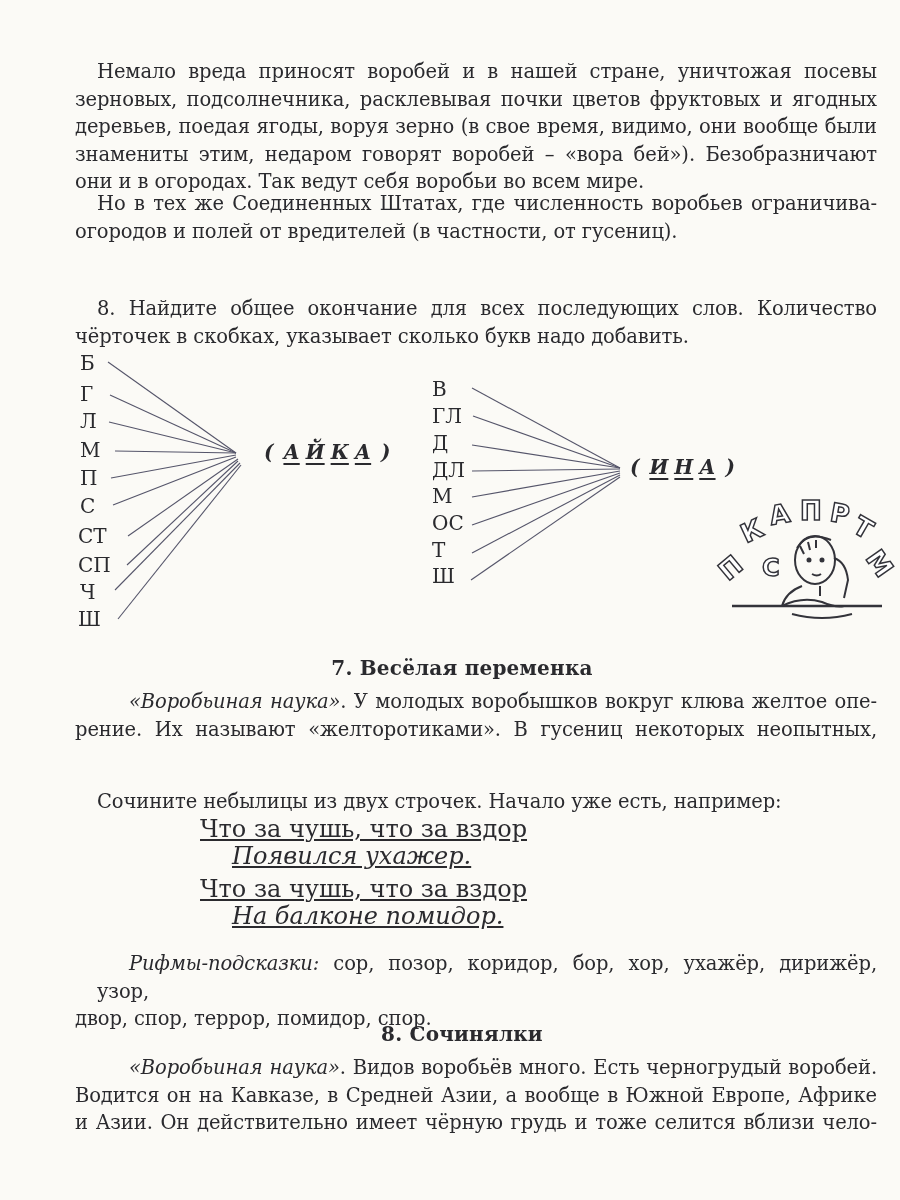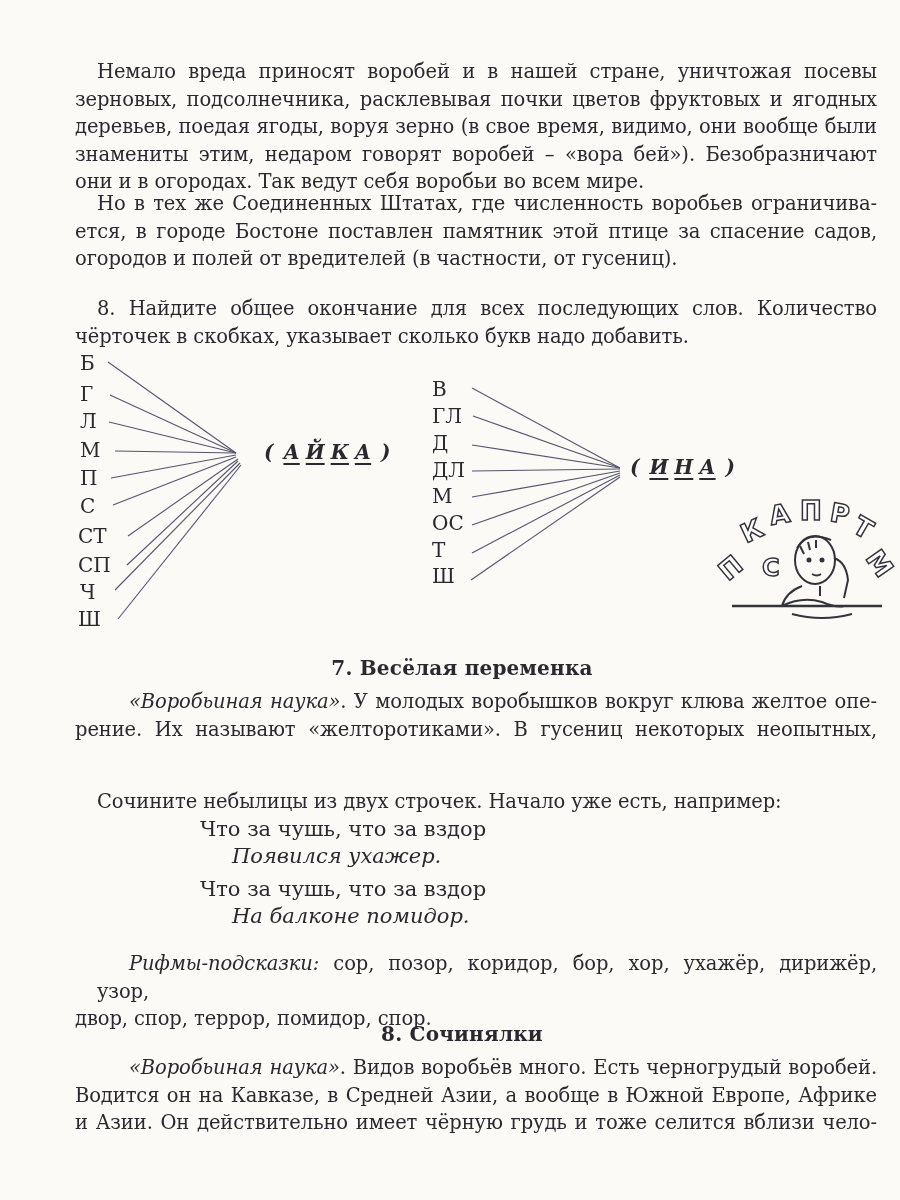--- a/index.html
+++ b/index.html
@@ -26,21 +26,21 @@
     }
     .diagram-word {
       position: absolute; font-size: 20px; line-height: 20px;
     }
     .ending {
       position: absolute; font-size: 20px; font-style: italic; font-weight: bold;
     }
     .ending .ul { text-decoration: underline; text-underline-offset: 4px; margin: 0 3px; }
     svg.lines { position: absolute; left: 0; top: 0; }
     .poem {
-      position: absolute; left: 200px; font-size: 21px; line-height: 27px;
+      position: absolute; left: 200px; font-size: 24px; line-height: 27px; text-decoration: underline;
     }
     .page-number {
       position: absolute; left: 70px; top: 1212px; font-size: 22px; font-weight: bold;
     }
     .illustration { position: absolute; left: 712px; top: 488px; }
   </style>
 </head>
 <body>
 
 <div class="page">
@@ -48,21 +48,20 @@
   <div class="para" style="top:58px;">
     <span class="line just indent">Немало вреда приносят воробей и в нашей стране, уничтожая посевы</span>
     <span class="line just">зерновых, подсолнечника, расклевывая почки цветов фруктовых и ягодных</span>
     <span class="line just">деревьев, поедая ягоды, воруя зерно (в свое время, видимо, они вообще были</span>
     <span class="line just">знамениты этим, недаром говорят воробей – «вора бей»). Безобразничают</span>
     <span class="line">они и в огородах. Так ведут себя воробьи во всем мире.</span>
   </div>
 
   <div class="para" style="top:190px;">
     <span class="line just indent">Но в тех же Соединенных Штатах, где численность воробьев ограничива-</span>
-    <span class="line just">ется, в городе Бостоне поставлен памятник этой птице за спасение садов,</span>
     <span class="line">огородов и полей от вредителей (в частности, от гусениц).</span>
   </div>
 
   <div class="para" style="top:295px;">
     <span class="line just indent">8. Найдите общее окончание для всех последующих слов. Количество</span>
     <span class="line">чёрточек в скобках, указывает сколько букв надо добавить.</span>
   </div>
 
   <svg class="lines" width="900" height="660">
     <g stroke="#55556a" stroke-width="1.1" fill="none">

